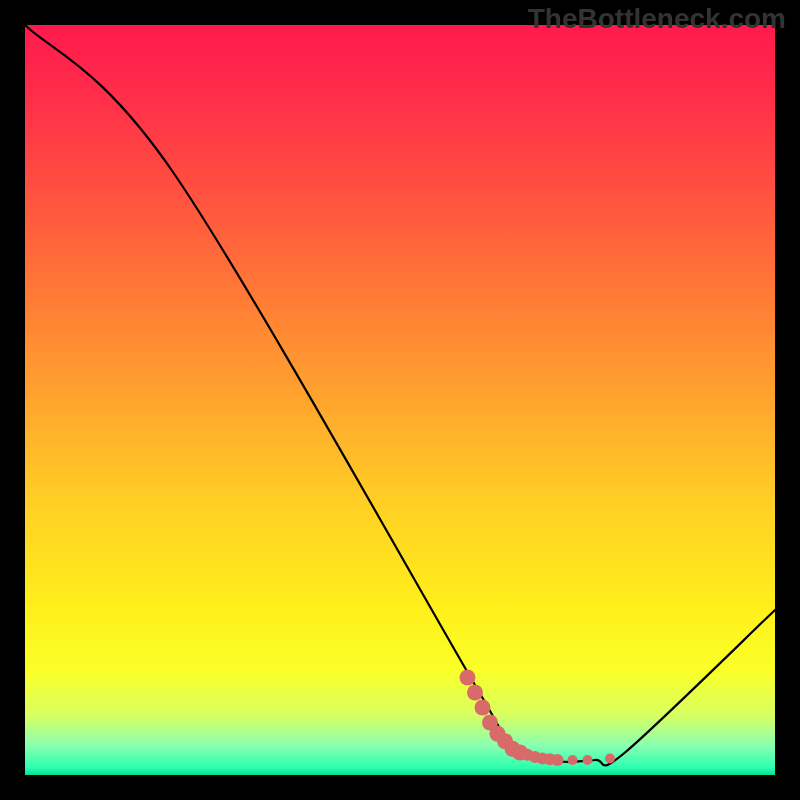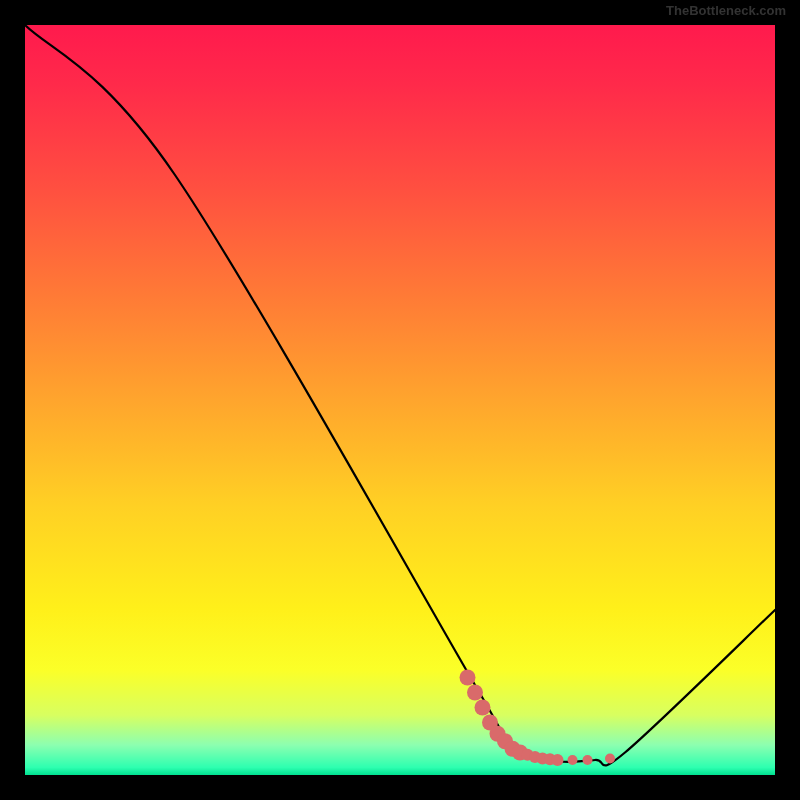--- a/index.html
+++ b/index.html
@@ -8,21 +8,21 @@
     height: 800px;
     background: #000;
     position: relative;
     font-family: Arial, sans-serif;
   }
   .watermark {
     position: absolute;
     top: 3px;
     right: 14px;
     color: #333;
-    font-size: 13px;
+    font-size: 28px;
     font-weight: bold;
     z-index: 10;
   }
   .plot {
     position: absolute;
     top: 25px;
     left: 25px;
     width: 750px;
     height: 750px;
     background: linear-gradient(to bottom,

